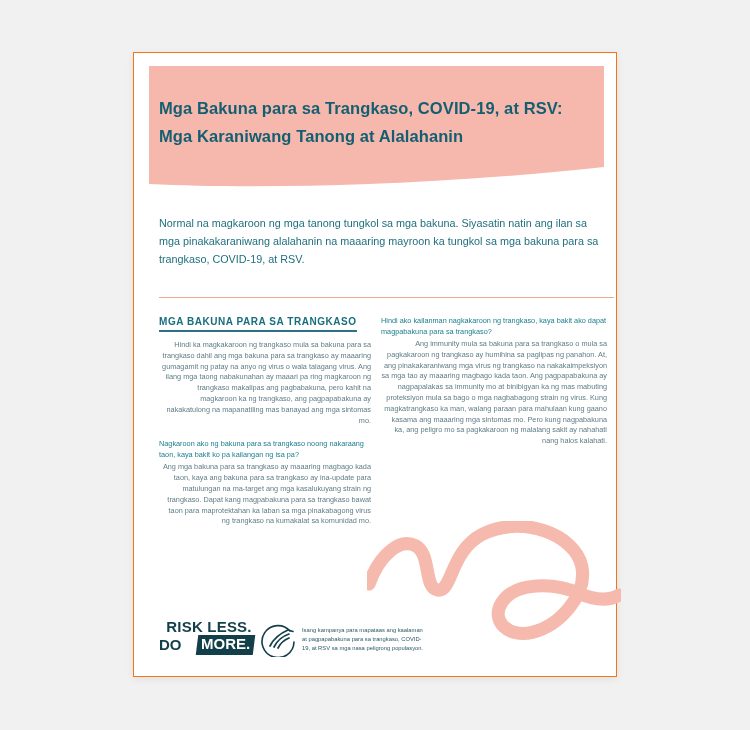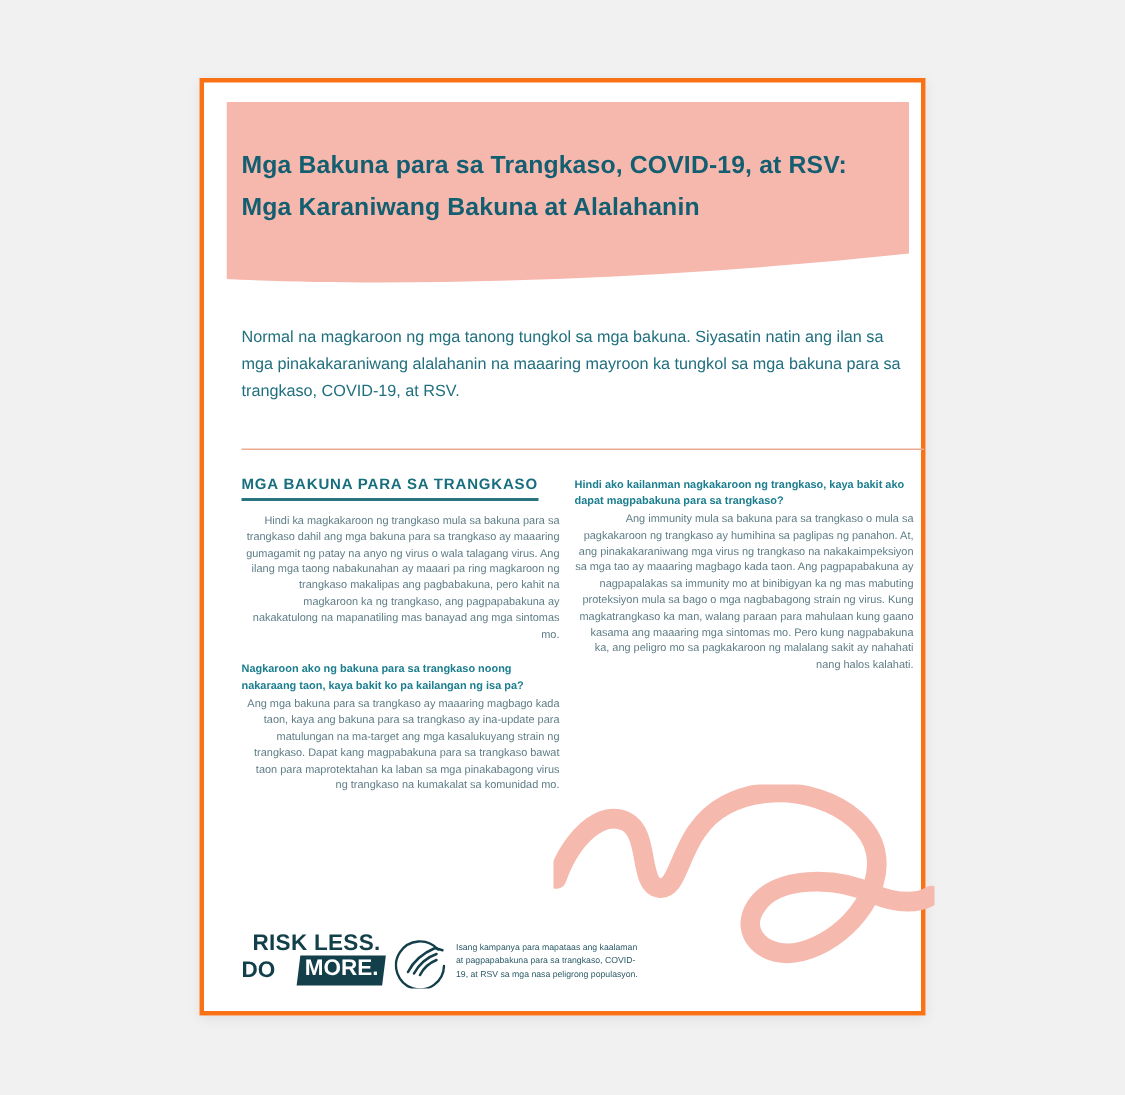--- a/index.html
+++ b/index.html
@@ -7,21 +7,21 @@
   body {
     position:relative;
     background:#f1f1f2;
     font-family:"Liberation Sans", sans-serif;
     overflow:hidden;
   }
   .paper {
     position:absolute; left:133px; top:52px;
     width:484px; height:625px;
     background:#ffffff;
-    border:3px solid #f97316;
+    border:1px solid #f97316;
     box-shadow:0 2px 8px rgba(0,0,0,0.07);
   }
   .band { position:absolute; left:15px; top:13px; width:455px; height:124px; }
   .band svg { display:block; width:100%; height:100%; }
   .doc-title {
     position:absolute; left:25px; top:42px; width:446px;
     font-size:16.5px; font-weight:800; line-height:27.5px;
     color:#135e70; letter-spacing:0.1px;
   }
   .intro {
@@ -34,21 +34,21 @@
   }
   .section-heading {
     position:absolute; left:25px; top:263px;
     font-size:10px; font-weight:800; letter-spacing:0.55px;
     color:#176e7e; border-bottom:2px solid #2a7482; padding-bottom:3px;
   }
   .col { position:absolute; }
   .col-left  { left:25px;  top:287px; width:212px; }
   .col-right { left:247px; top:263px; width:226px; }
   .qa h4 {
-    font-size:7.3px; font-weight:700; line-height:10.5px;
+    font-size:7.3px; font-weight:400; line-height:10.5px;
     color:#1b7e8f; margin:0 0 2px 0;
   }
   .qa p {
     font-size:7.3px; font-weight:400; line-height:10.8px;
     color:#5e7d86; margin:0 0 13px 0;text-align:right;
   }
   .squiggle { position:absolute; left:233px; top:468px; width:254px; height:132px; }
   .squiggle svg { display:block; width:100%; height:100%; }
   .brand {
     position:absolute; left:25px; top:565px; width:100px;
@@ -73,21 +73,21 @@
 <div class="paper">
 
   <div class="band">
     <svg viewBox="0 0 455 124" preserveAspectRatio="none">
       <path d="M0 0 H455 V101 C380 109, 300 115, 220 118 C140 121, 60 121, 0 118 Z" fill="#f6b8ad"></path>
     </svg>
   </div>
 
   <div class="doc-title">
     <div>Mga Bakuna para sa Trangkaso, COVID-19, at RSV:</div>
-    <div>Mga Karaniwang Bakuna at Alalahanin</div>
+    <div>Mga Karaniwang Tanong at Alalahanin</div>
   </div>
 
   <p class="intro">Normal na magkaroon ng mga tanong tungkol sa mga bakuna. Siyasatin natin ang ilan sa mga pinakakaraniwang alalahanin na maaaring mayroon ka tungkol sa mga bakuna para sa trangkaso, COVID-19, at RSV.</p>
 
   <div class="divider"></div>
 
   <div class="section-heading">MGA BAKUNA PARA SA TRANGKASO</div>
 
   <div class="col col-left">
     <div class="qa">

